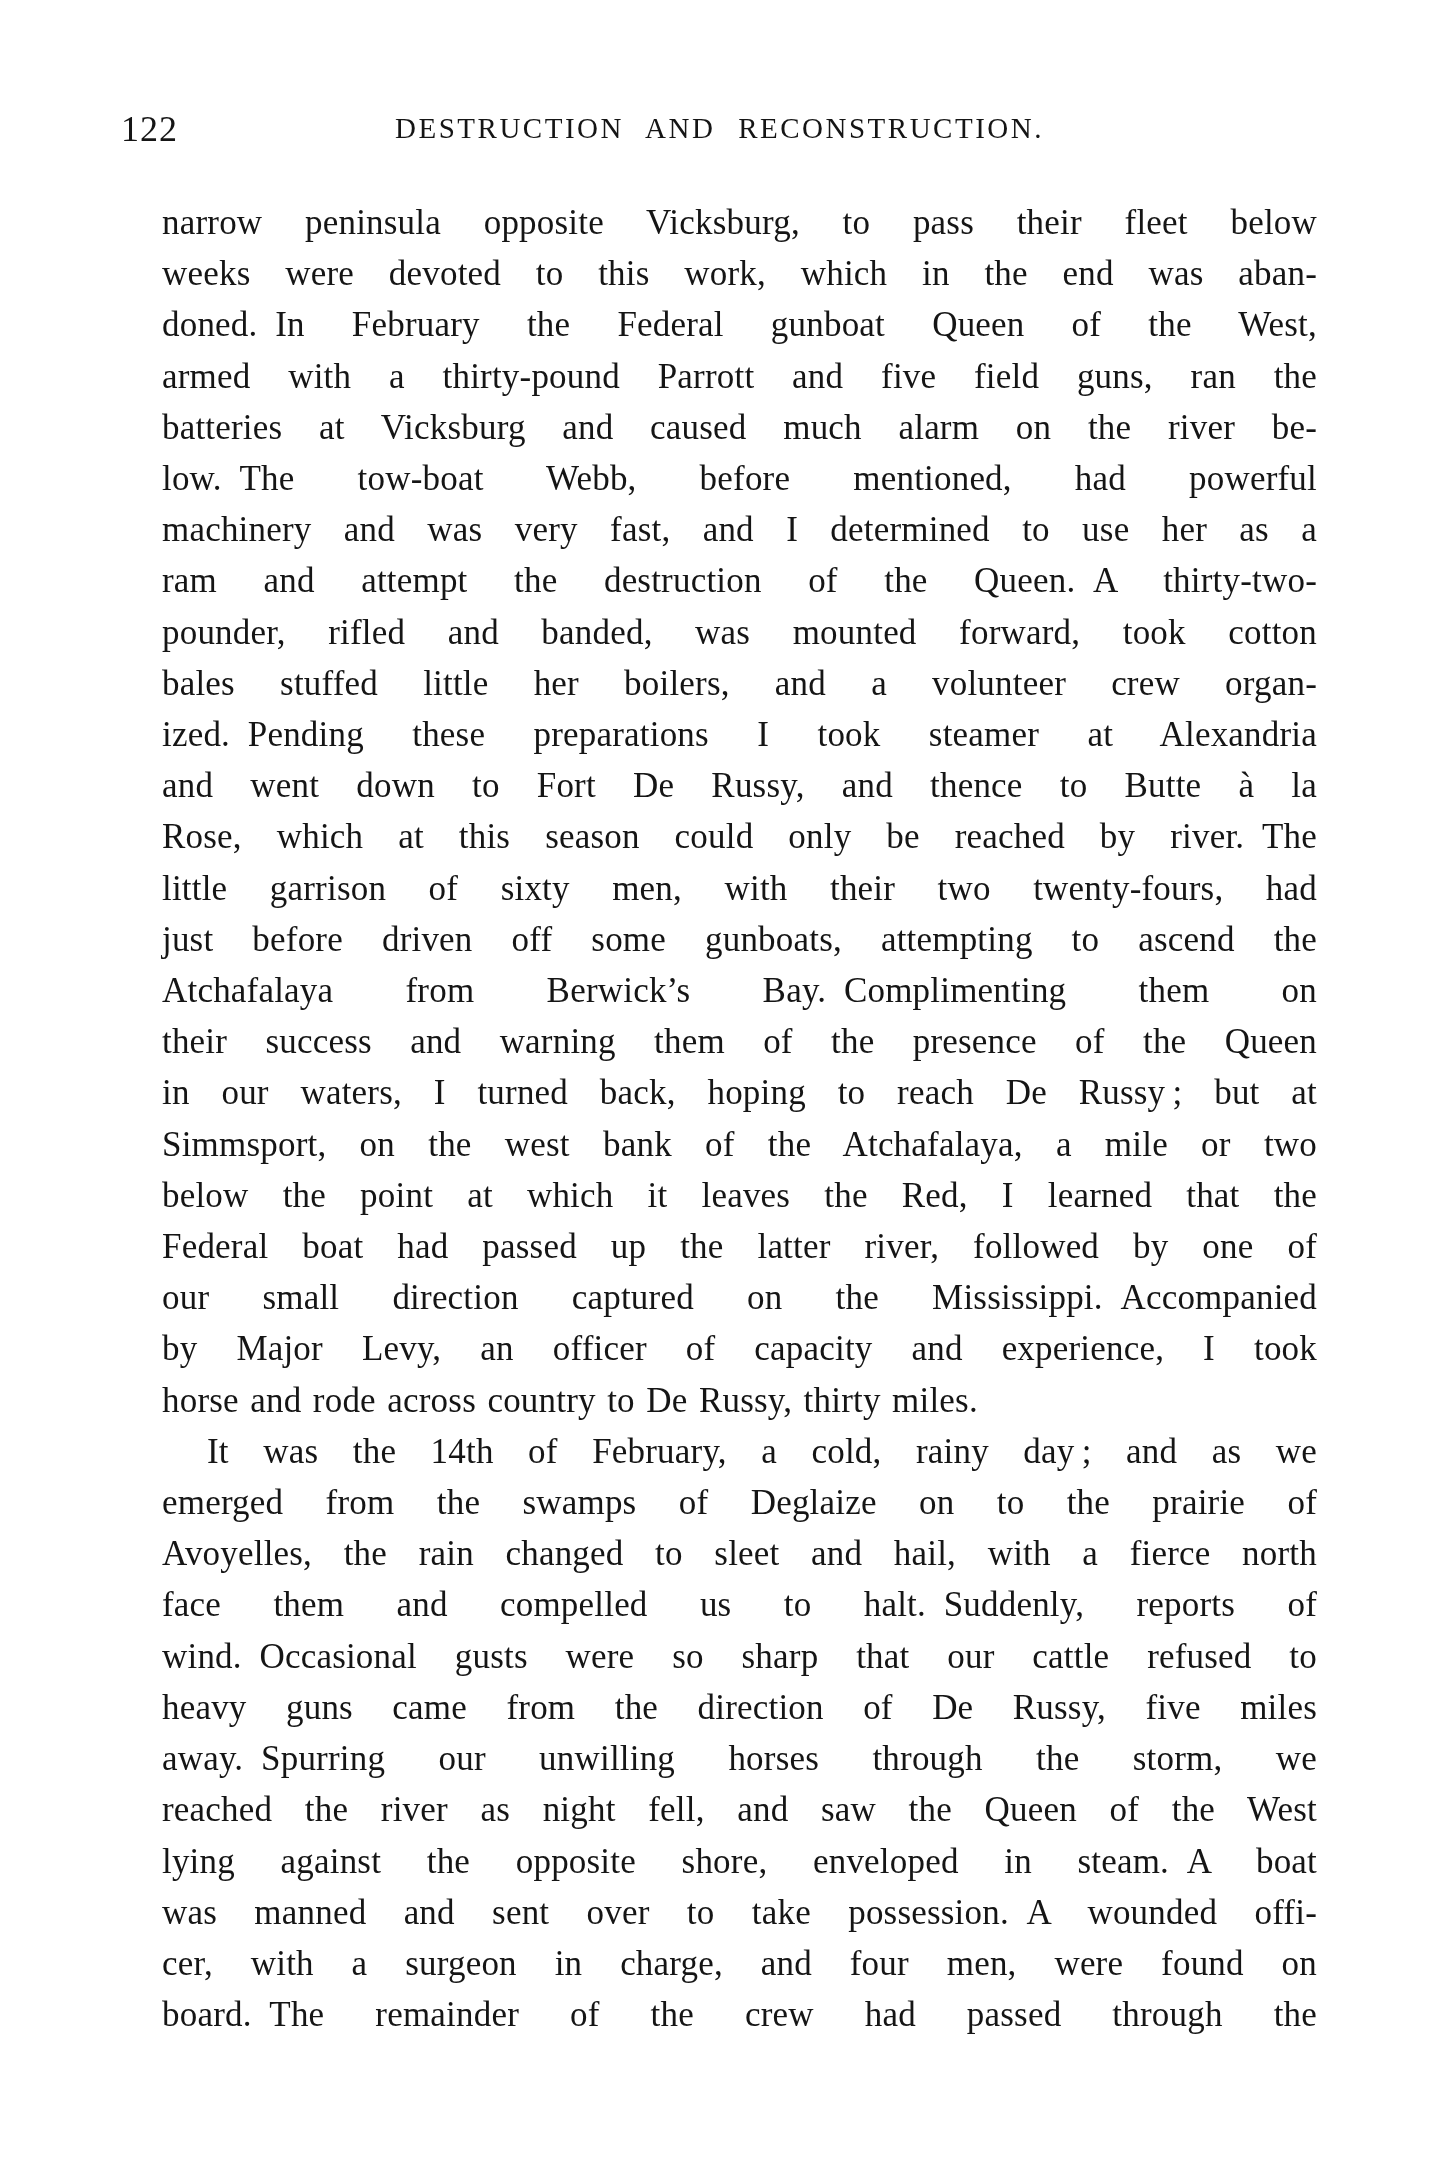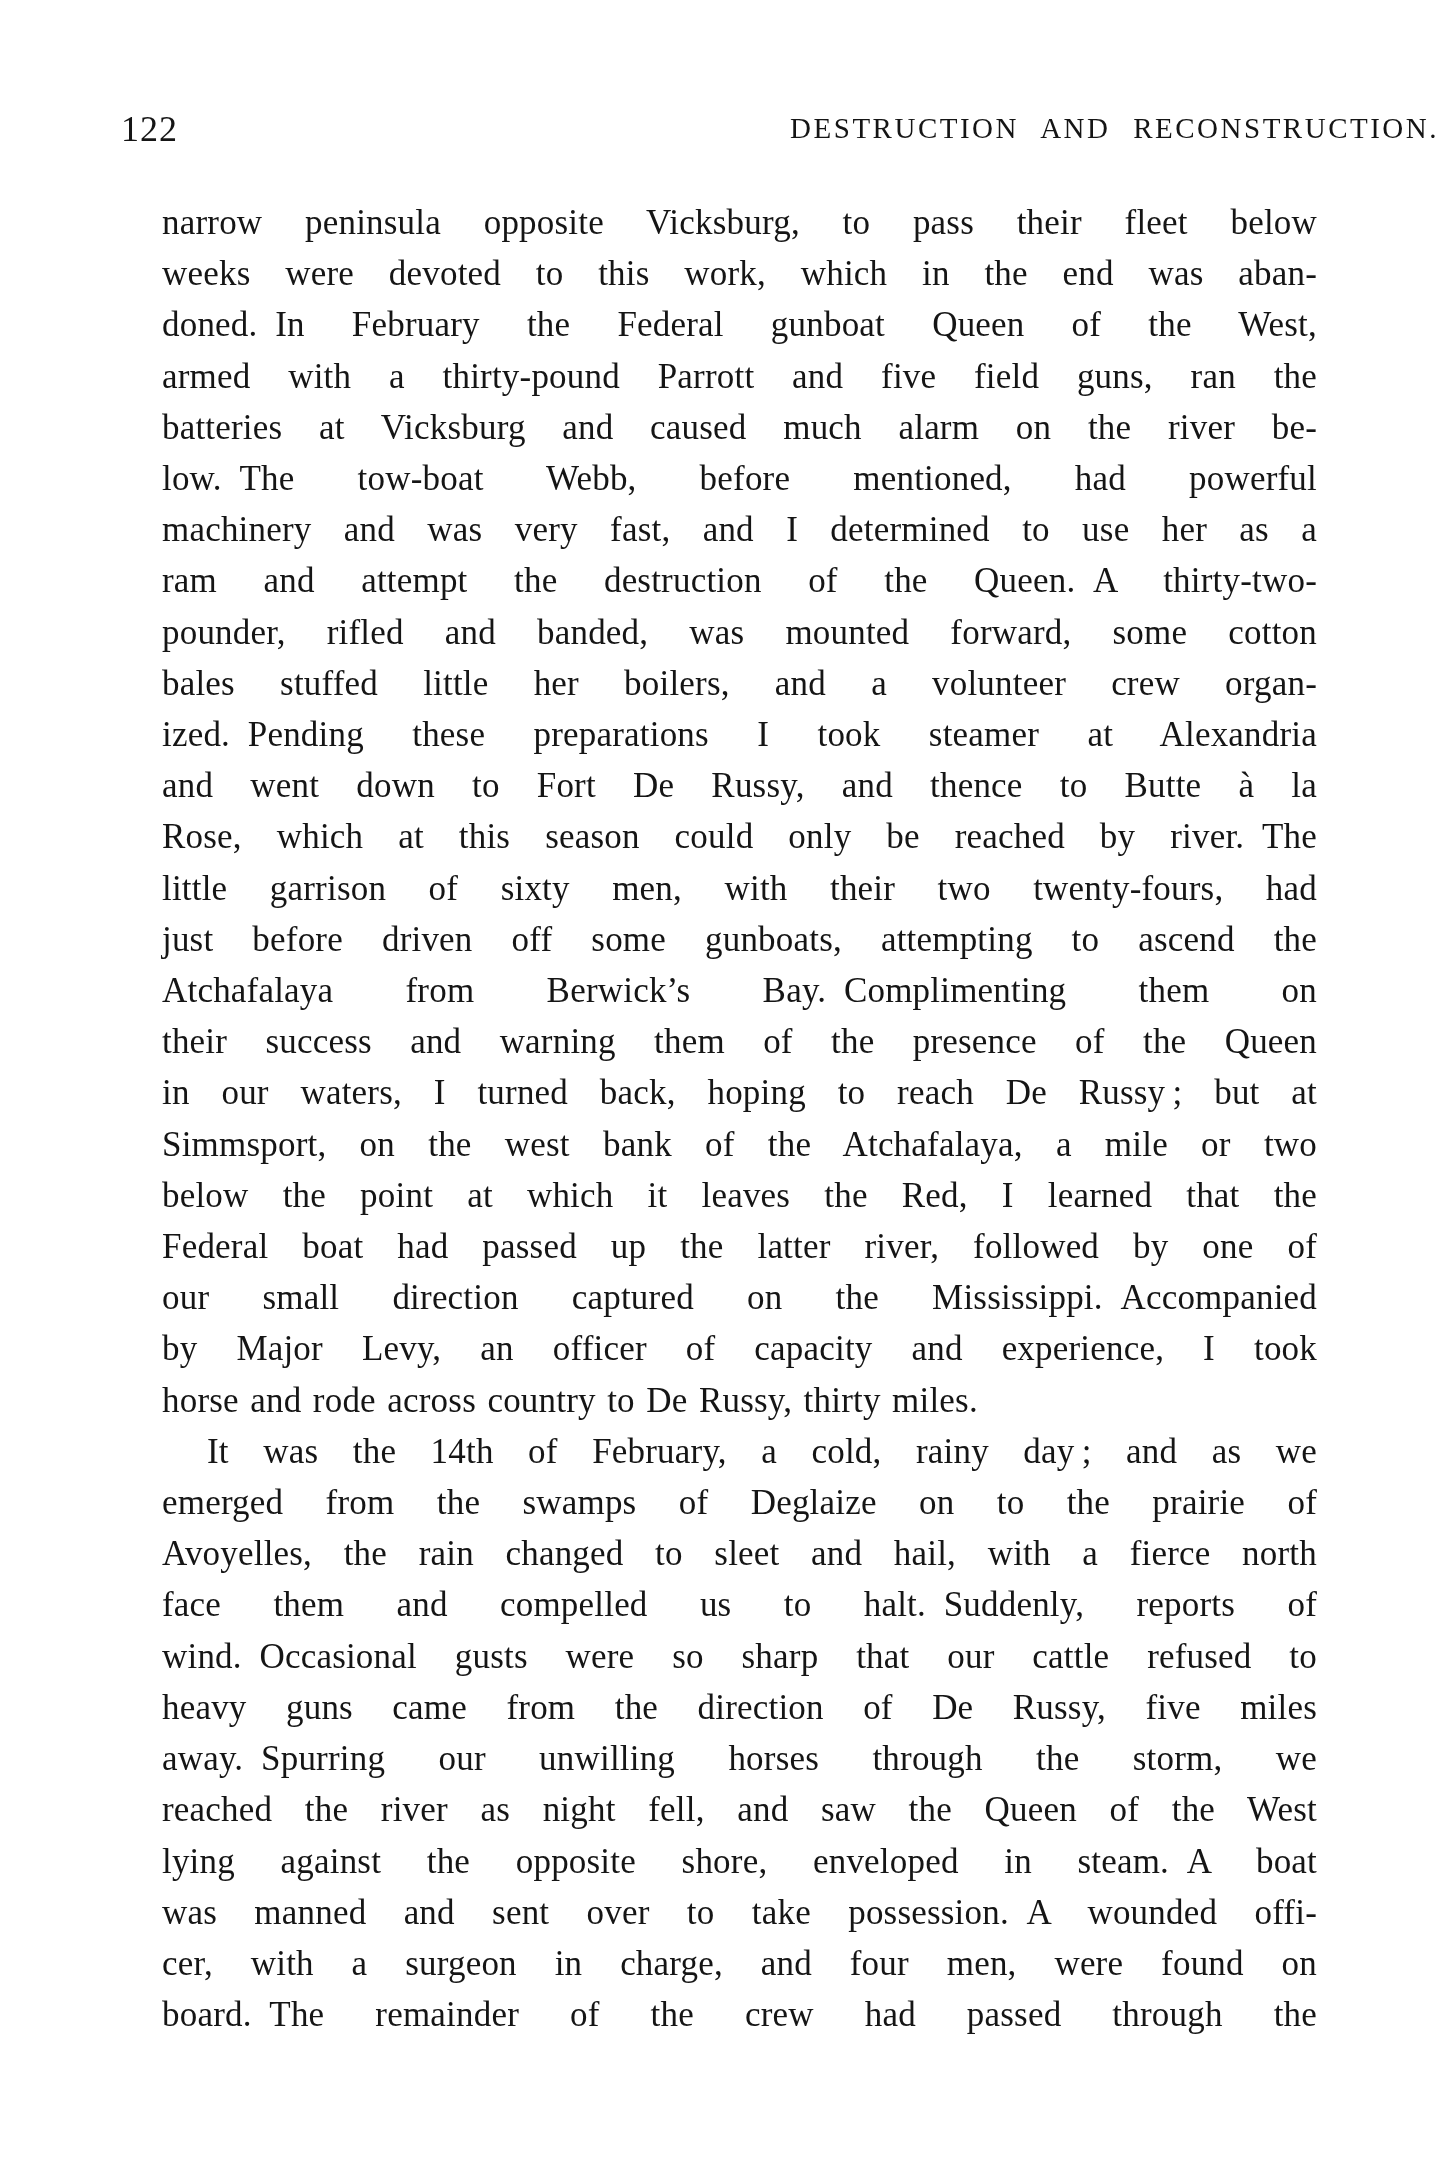--- a/index.html
+++ b/index.html
@@ -29,21 +29,21 @@
     top: 111px;
     font-size: 36px;
     line-height: 1;
     letter-spacing: 1px;
   }
   .running-title {
     position: absolute;
     left: 0;
     right: 0;
     top: 114px;
-    text-align: right;
+    text-align: center;
     font-size: 29px;
     line-height: 1;
     letter-spacing: 2.5px;
     word-spacing: 13px;
   }
   .page-body {
     position: absolute;
     top: 197px;
     left: 121px;
     width: 1196px;
@@ -79,21 +79,21 @@
 
     <div class="paragraph">
       <div class="text-line">narrow peninsula opposite Vicksburg, to pass their fleet below</div>
       <div class="text-line">weeks were devoted to this work, which in the end was aban-</div>
       <div class="text-line">doned. In February the Federal gunboat Queen of the West,</div>
       <div class="text-line">armed with a thirty-pound Parrott and five field guns, ran the</div>
       <div class="text-line">batteries at Vicksburg and caused much alarm on the river be-</div>
       <div class="text-line">low. The tow-boat Webb, before mentioned, had powerful</div>
       <div class="text-line">machinery and was very fast, and I determined to use her as a</div>
       <div class="text-line">ram and attempt the destruction of the Queen. A thirty-two-</div>
-      <div class="text-line">pounder, rifled and banded, was mounted forward, some cotton</div>
+      <div class="text-line">pounder, rifled and banded, was mounted forward, took cotton</div>
       <div class="text-line">bales stuffed little her boilers, and a volunteer crew organ-</div>
       <div class="text-line">ized. Pending these preparations I took steamer at Alexandria</div>
       <div class="text-line">and went down to Fort De Russy, and thence to Butte à la</div>
       <div class="text-line">Rose, which at this season could only be reached by river. The</div>
       <div class="text-line">little garrison of sixty men, with their two twenty-fours, had</div>
       <div class="text-line">just before driven off some gunboats, attempting to ascend the</div>
       <div class="text-line">Atchafalaya from Berwick’s Bay. Complimenting them on</div>
       <div class="text-line">their success and warning them of the presence of the Queen</div>
       <div class="text-line">in our waters, I turned back, hoping to reach De Russy ; but at</div>
       <div class="text-line">Simmsport, on the west bank of the Atchafalaya, a mile or two</div>

